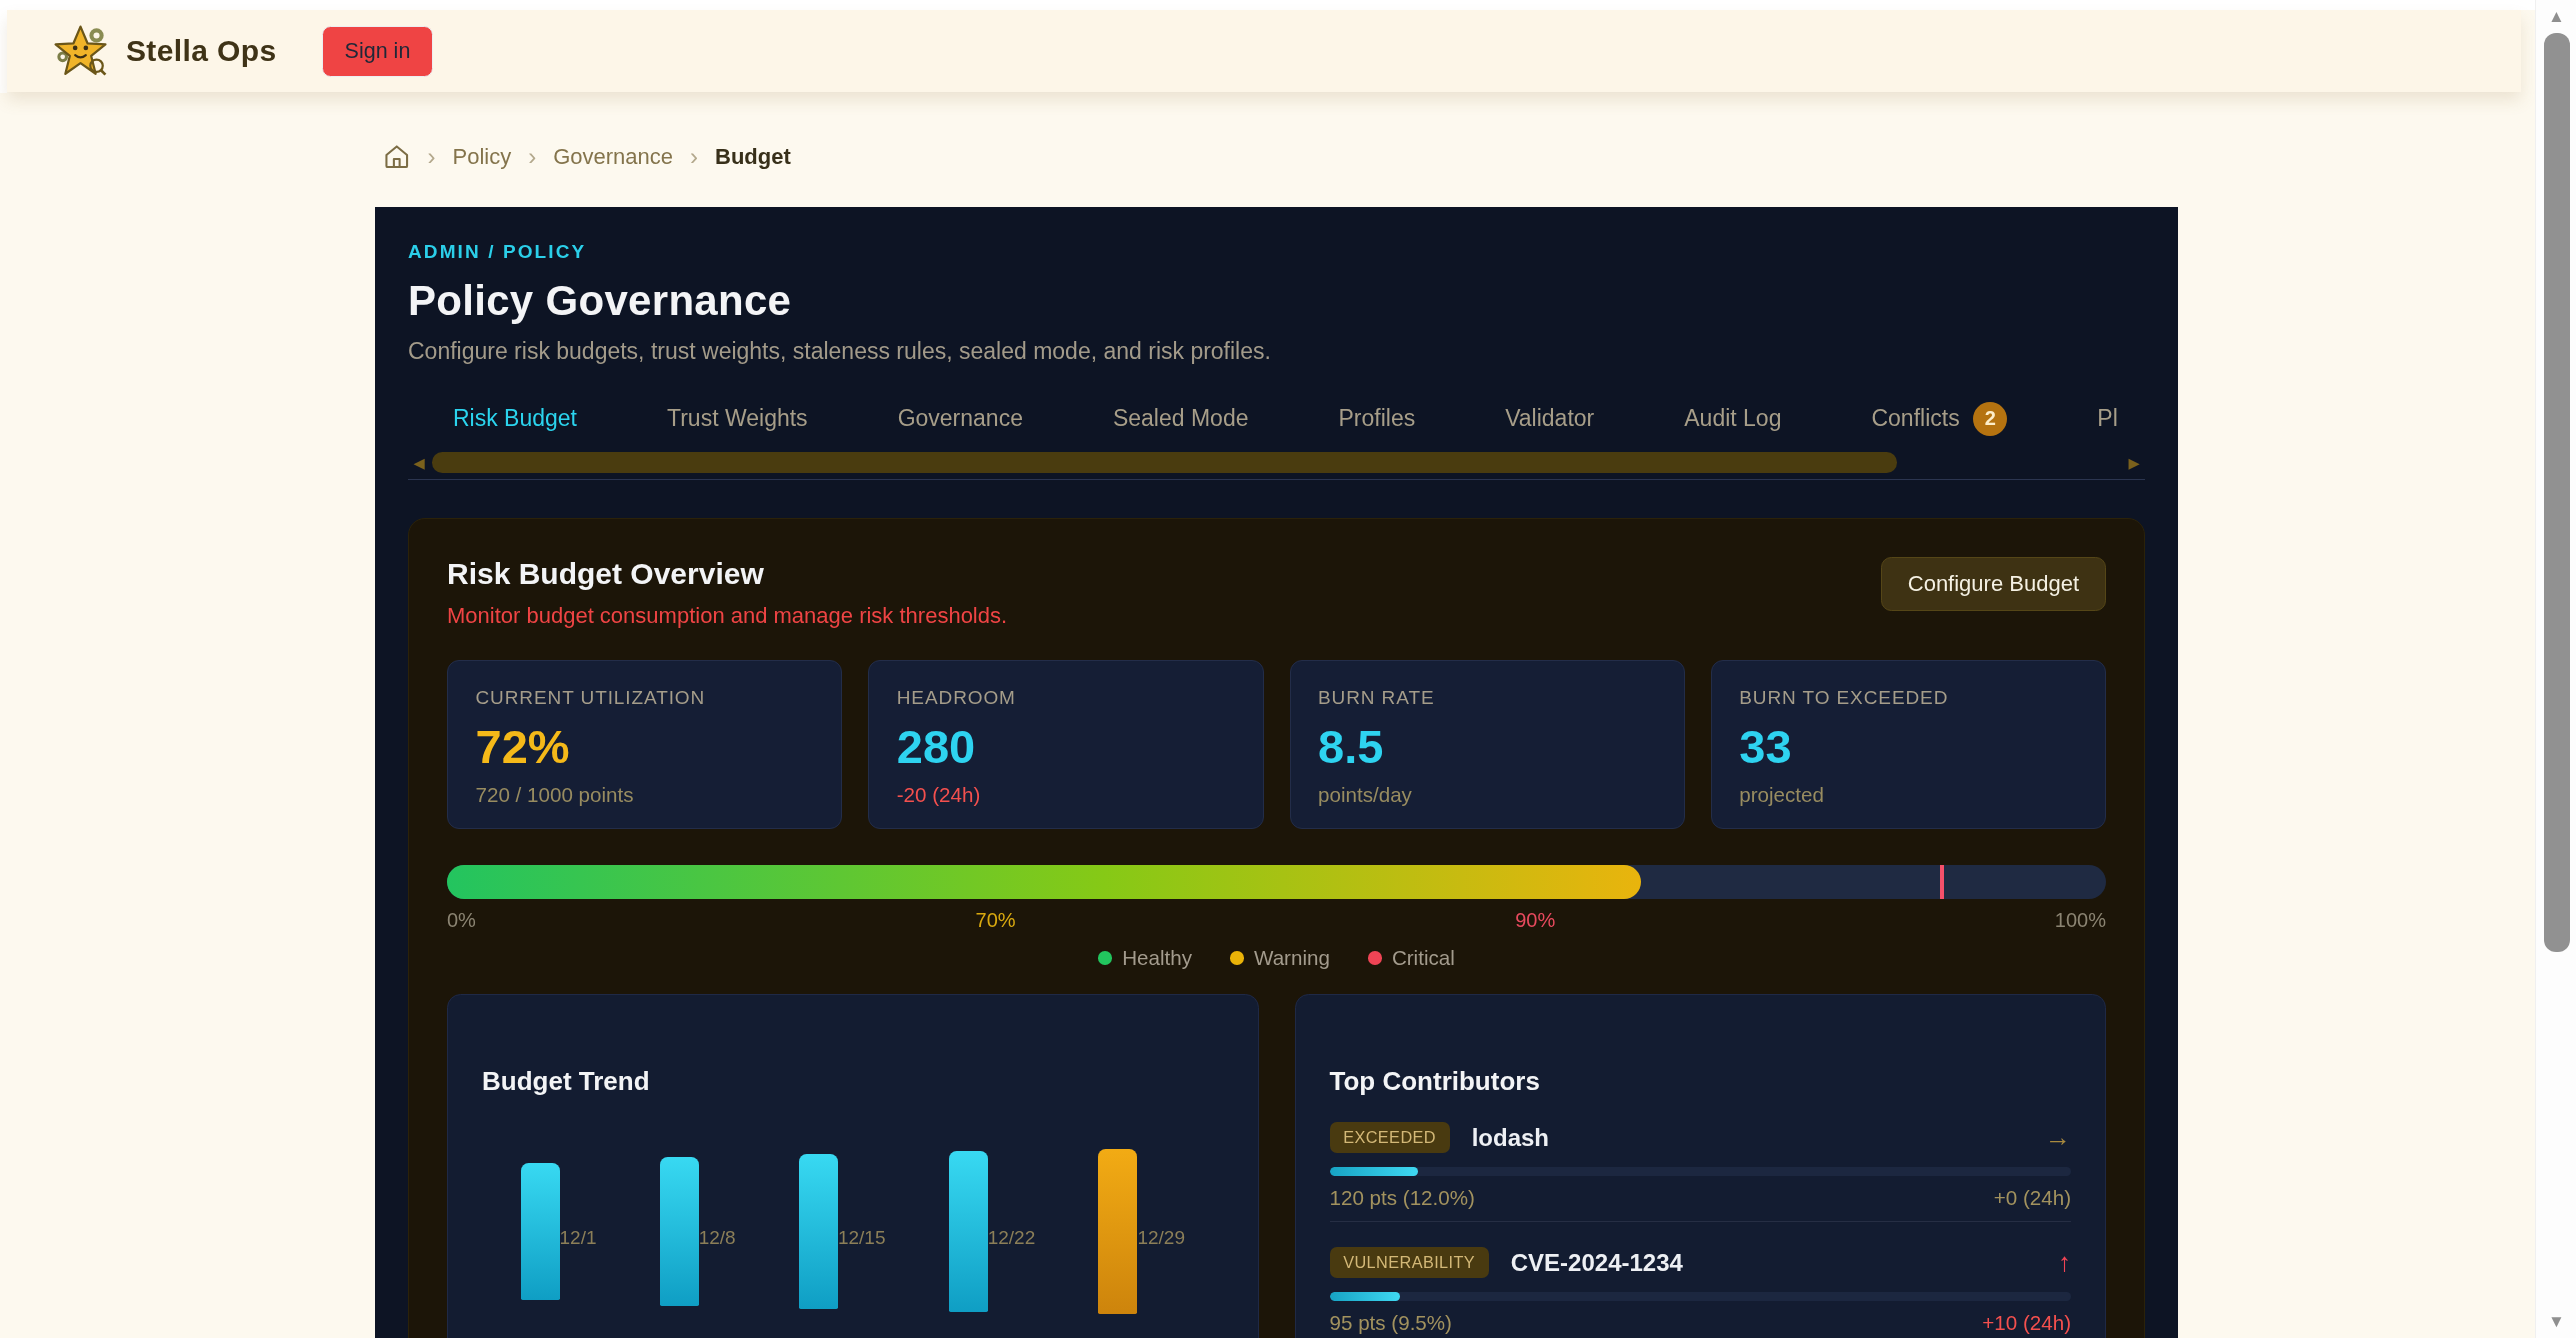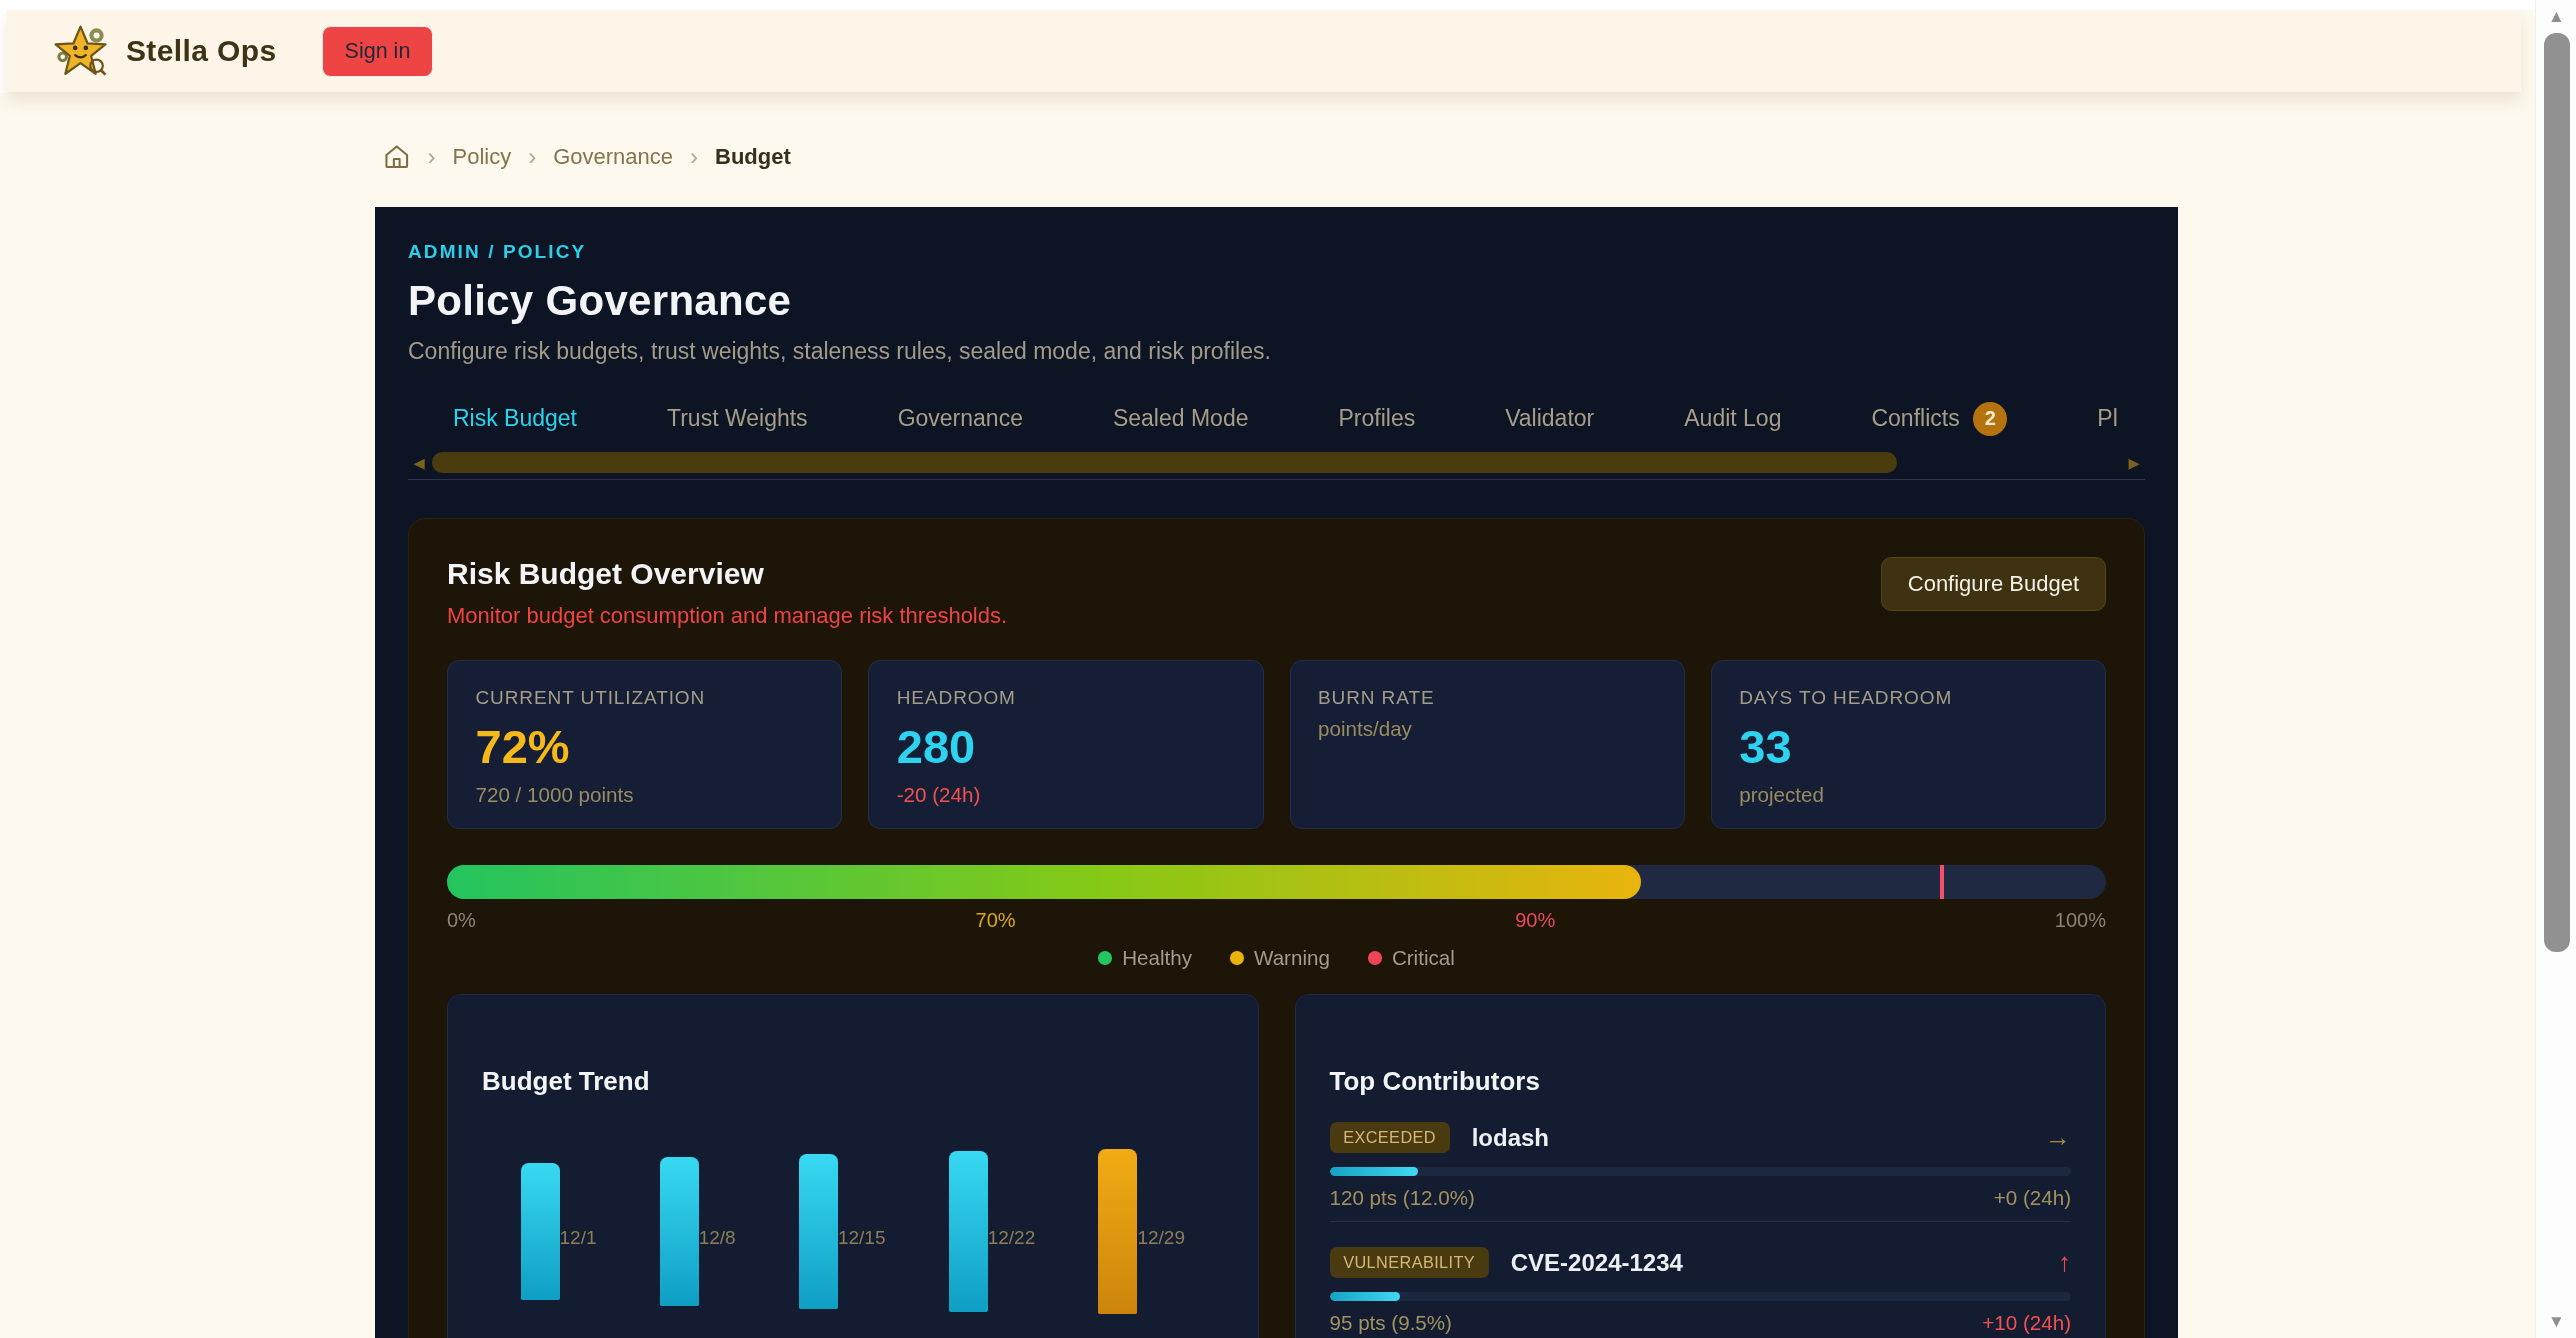--- a/index.html
+++ b/index.html
@@ -213,24 +213,25 @@
           <div class="stat-value" style="color: rgb(245, 185, 25);">72%</div>
           <div class="stat-sub" style="color: rgb(152, 140, 96);">720 / 1000 points</div>
         </div>
         <div class="stat-card">
           <div class="stat-label">HEADROOM</div>
           <div class="stat-value" style="color: rgb(46, 211, 240);">280</div>
           <div class="stat-sub" style="color: rgb(244, 80, 78);">-20 (24h)</div>
         </div>
         <div class="stat-card">
           <div class="stat-label">BURN RATE</div>
+          <div class="stat-value" style="color: rgb(46, 211, 240);">8.5</div>
           <div class="stat-sub" style="color: rgb(152, 140, 96);">points/day</div>
         </div>
         <div class="stat-card">
-          <div class="stat-label">DAYS TO HEADROOM</div>
+          <div class="stat-label">BURN TO EXCEEDED</div>
           <div class="stat-value" style="color: rgb(46, 211, 240);">33</div>
           <div class="stat-sub" style="color: rgb(152, 140, 96);">projected</div>
         </div>
       </div>
 
     <div class="gauge">
       <div class="gauge-fill" id="gaugeFill" style="width: 72%;"></div>
       <div class="gauge-marker" id="gaugeMarker" style="left: 90%;"></div>
     </div>
     <div class="gauge-labels" id="gaugeLabels">

